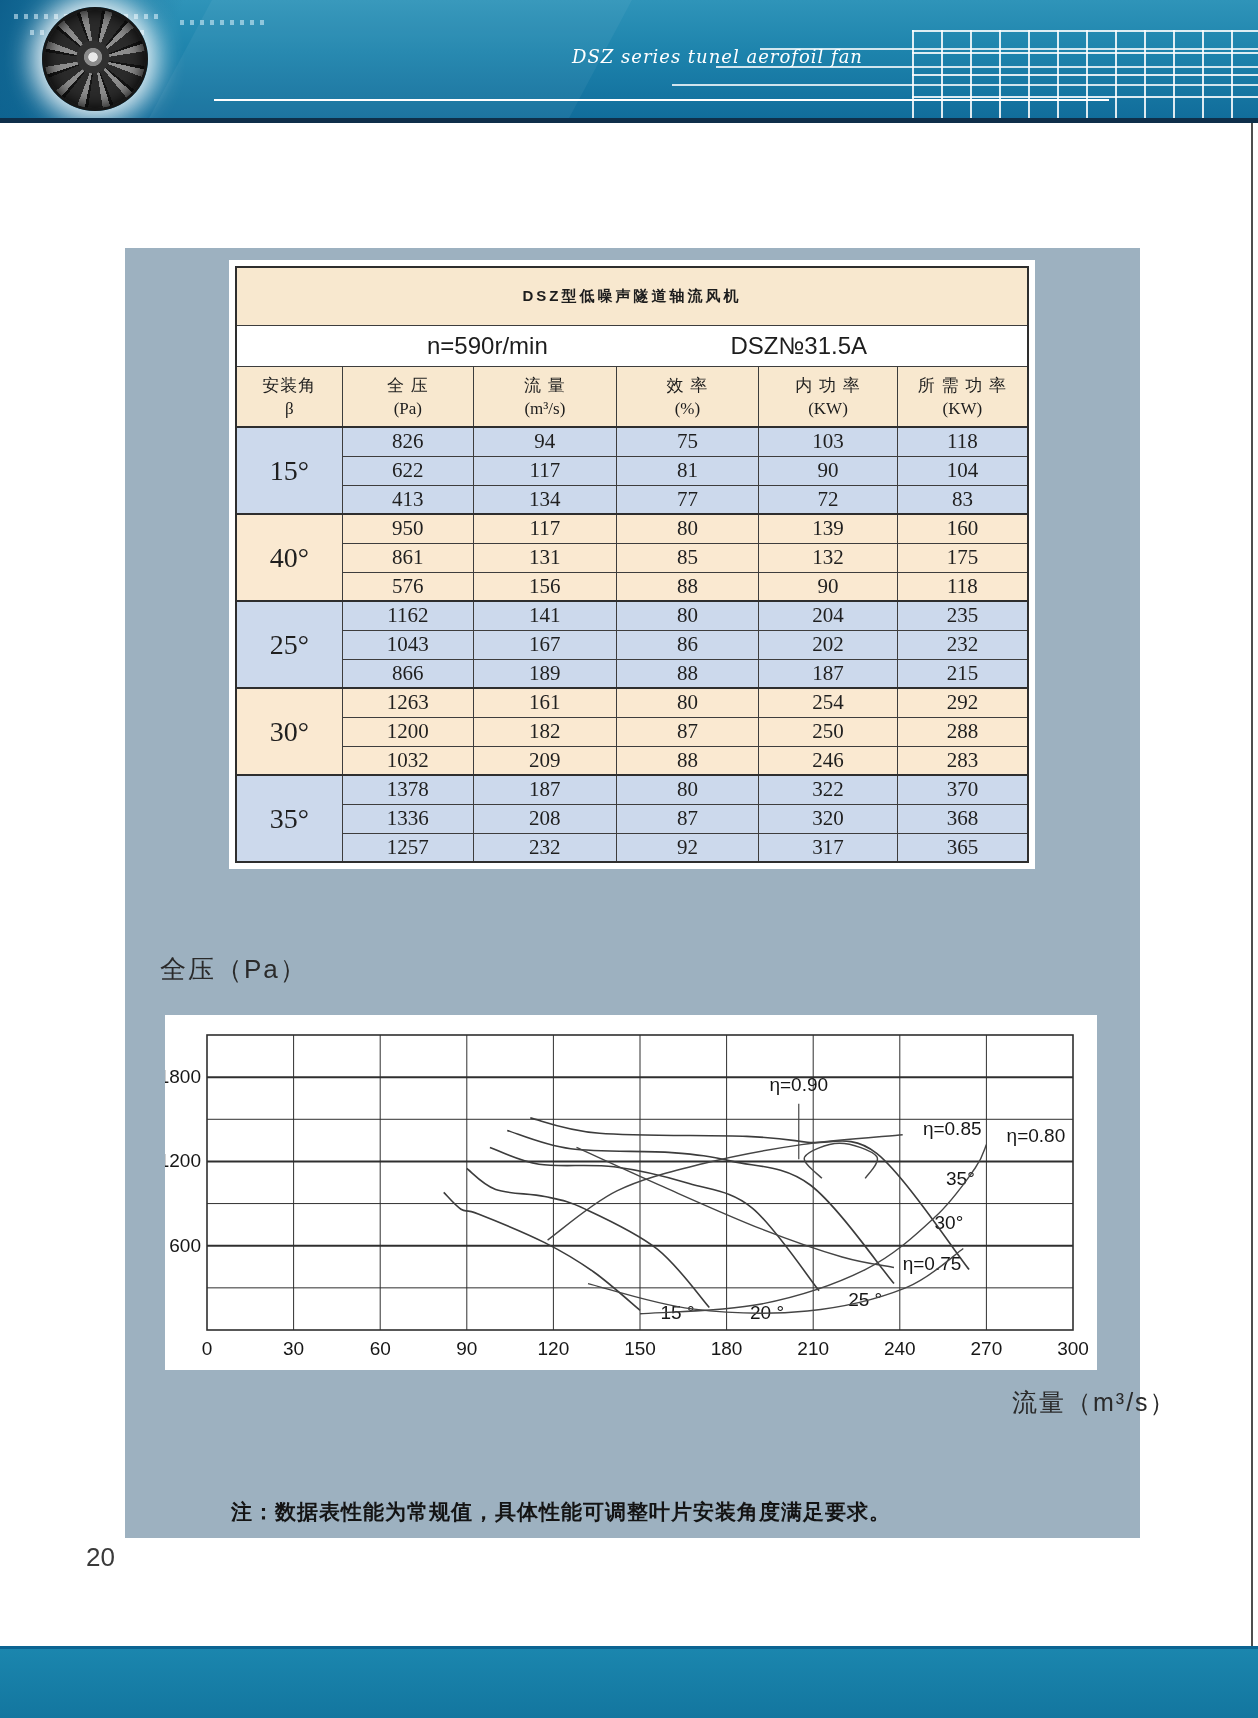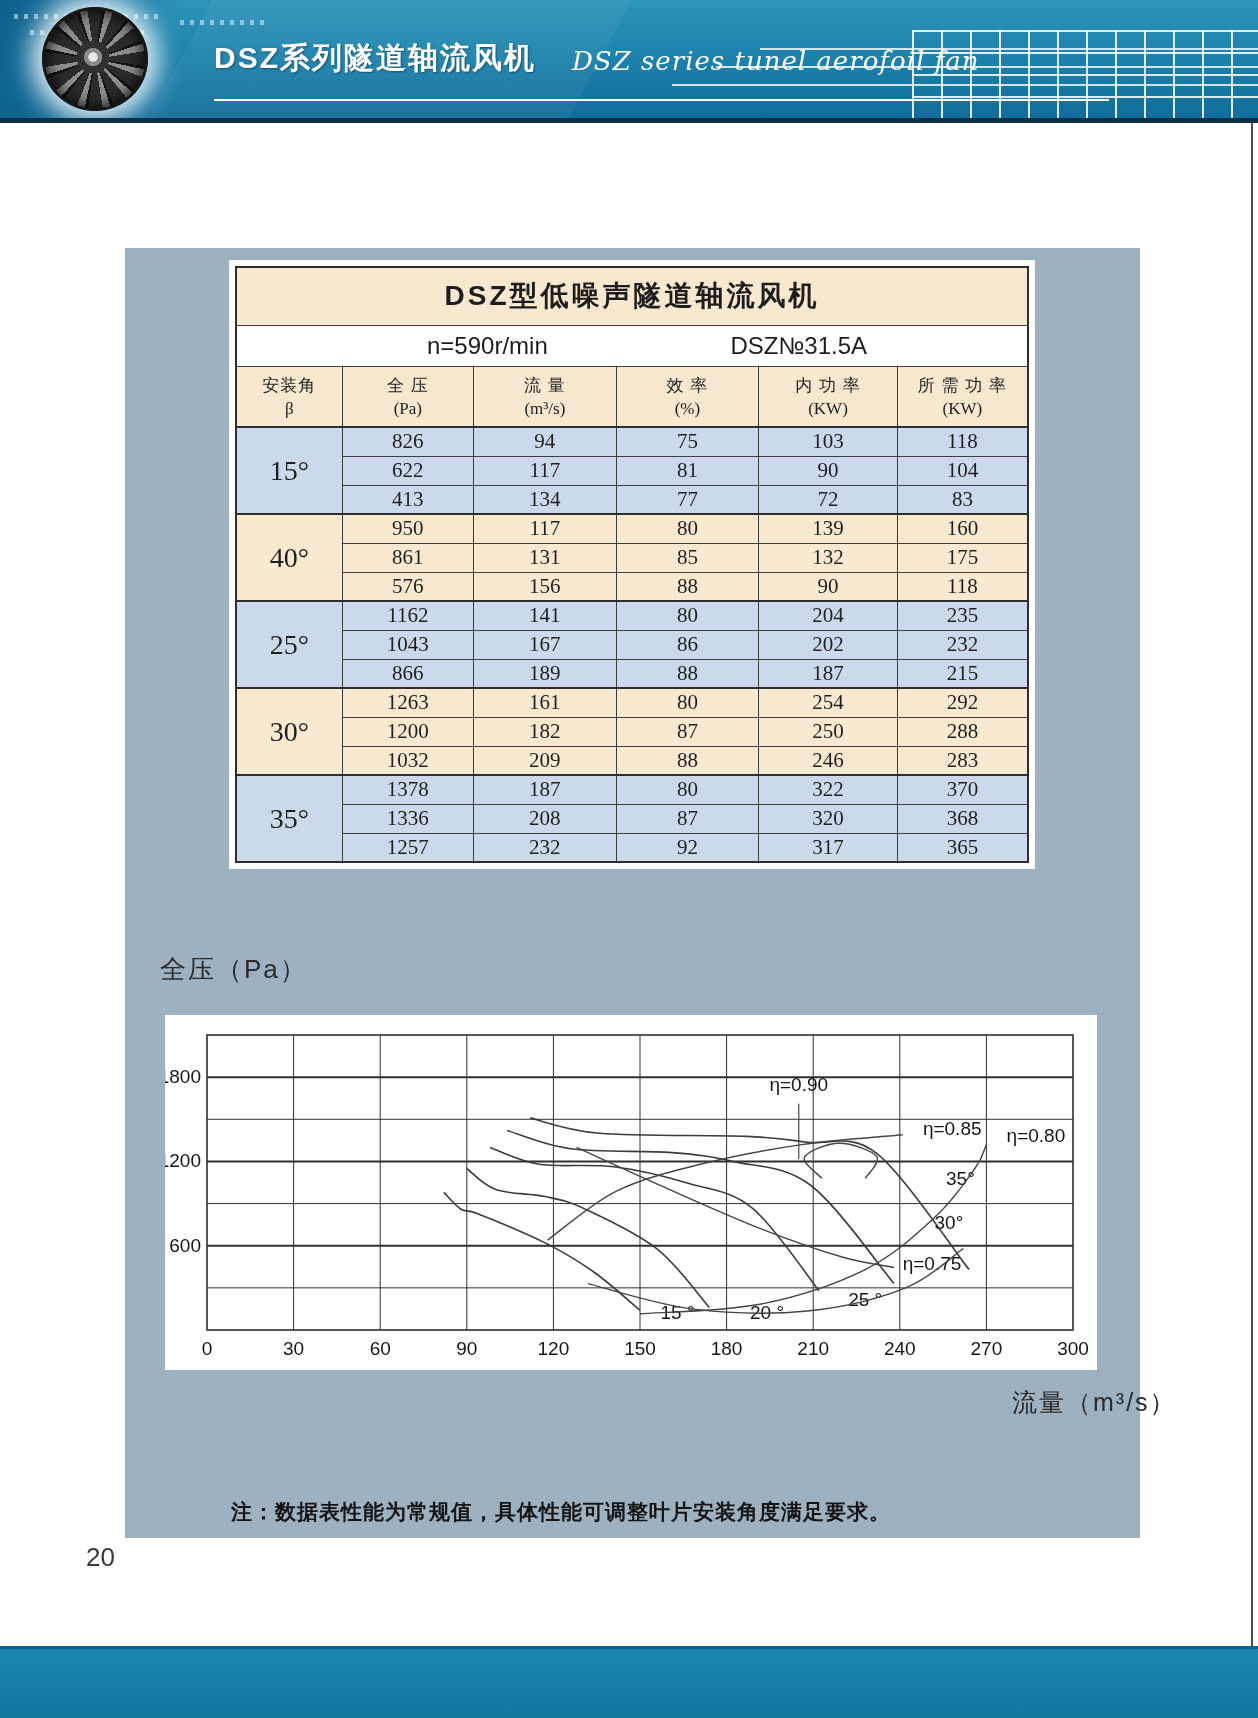--- a/index.html
+++ b/index.html
@@ -22,33 +22,33 @@
   .hline{position:absolute;height:2px;background:rgba(255,255,255,.8)}
   .fan{position:absolute;left:42px;top:7px;width:106px;height:104px;border-radius:50%;
        background:
         radial-gradient(circle at 48% 48%, #e9e9e9 0 6%, #8a8a8a 7% 12%, #303030 13% 22%, rgba(0,0,0,0) 23%),
         repeating-conic-gradient(from 12deg, #8d8d8d 0 9deg, #2b2b2b 9deg 26deg, #141414 26deg 30deg),
         radial-gradient(circle, #5a5a5a, #0b0b0b 72%);
        border:3px solid #161616;
        box-shadow:0 0 26px 10px rgba(255,255,255,.9), inset 0 0 16px #000}
   .banner-title-zh{position:absolute;left:214px;top:38px;font-size:30px;font-weight:bold;color:#fff;
        letter-spacing:2px;text-shadow:1px 1px 2px rgba(0,30,50,.5)}
-  .banner-title-en{position:absolute;left:572px;top:46px;font-size:26px;color:#fff;font-style:italic;
+  .banner-title-en{position:absolute;left:572px;top:46px;font-size:18px;color:#fff;font-style:italic;
        font-family:"DejaVu Serif",serif;letter-spacing:1px}
   .banner-underline{position:absolute;left:214px;top:99px;width:895px;height:2px;background:#fff}
   .banner-bottom-strip{position:absolute;left:0;top:118px;width:1258px;height:5px;background:#0e2f4a}
 
   
   .panel{position:absolute;left:125px;top:248px;width:1015px;height:1290px;background:#9db1c0}
 
   
   table.perf{position:absolute;left:235px;top:266px;width:794px;border-collapse:collapse;
        background:#fff;border:2px solid #2e2e2e;box-shadow:0 0 0 6px #fff;table-layout:fixed}
   table.perf td,table.perf th{border:1.5px solid #3d3d3d;text-align:center;vertical-align:middle}
-  tr.row-title td{background:#f8e8cf;height:58px;font-size:28px;font-weight:bold;letter-spacing:3px;color:#1d1d1d}
+  tr.row-title td{background:#f8e8cf;height:58px;font-size:15px;font-weight:bold;letter-spacing:3px;color:#1d1d1d}
   tr.row-info td{background:#fff;height:41px;font-size:24px;color:#1d1d1d}
   .info-flex{display:flex;align-items:center;justify-content:space-between;padding:0 160px 0 190px}
   tr.row-head th{background:#f8e8cf;height:61px;font-weight:normal;color:#1d1d1d;
        border-bottom:2.5px solid #2e2e2e}
   .head-l1{display:block;font-size:17px;letter-spacing:1px}
   .head-l2{display:block;font-size:17px;font-family:"Liberation Serif",serif;margin-top:2px}
   td.data-cell{height:29px;font-family:"Liberation Serif",serif;font-size:21px;color:#1f1f1f}
   td.angle-cell{font-family:"Liberation Serif",serif;font-size:28px;color:#1f1f1f}
   tr.grp-blue  td{background:#ccd9ec}
   tr.grp-cream td{background:#fae9d1}
@@ -80,21 +80,20 @@
   <div class="slab"></div>
   <div class="diag"></div>
   <div class="dots" style="left:14px;top:14px;width:150px"></div>
   <div class="dots" style="left:30px;top:30px;width:120px"></div>
   <div class="dots" style="left:180px;top:20px;width:90px"></div>
   <div class="grid-pattern"></div>
   <div class="hline" style="left:760px;top:48px;width:498px"></div>
   <div class="hline" style="left:716px;top:66px;width:542px"></div>
   <div class="hline" style="left:672px;top:84px;width:586px"></div>
   <div class="fan"></div>
-  <div class="banner-title-zh">DSZ系列隧道轴流风机</div>
   <div class="banner-title-en">DSZ series tunel aerofoil fan</div>
   <div class="banner-underline"></div>
 </div>
 <div class="banner-bottom-strip"></div>
 
 <div class="panel"></div>
 
 <table class="perf">
   <colgroup>
     <col style="width:13.4%">

